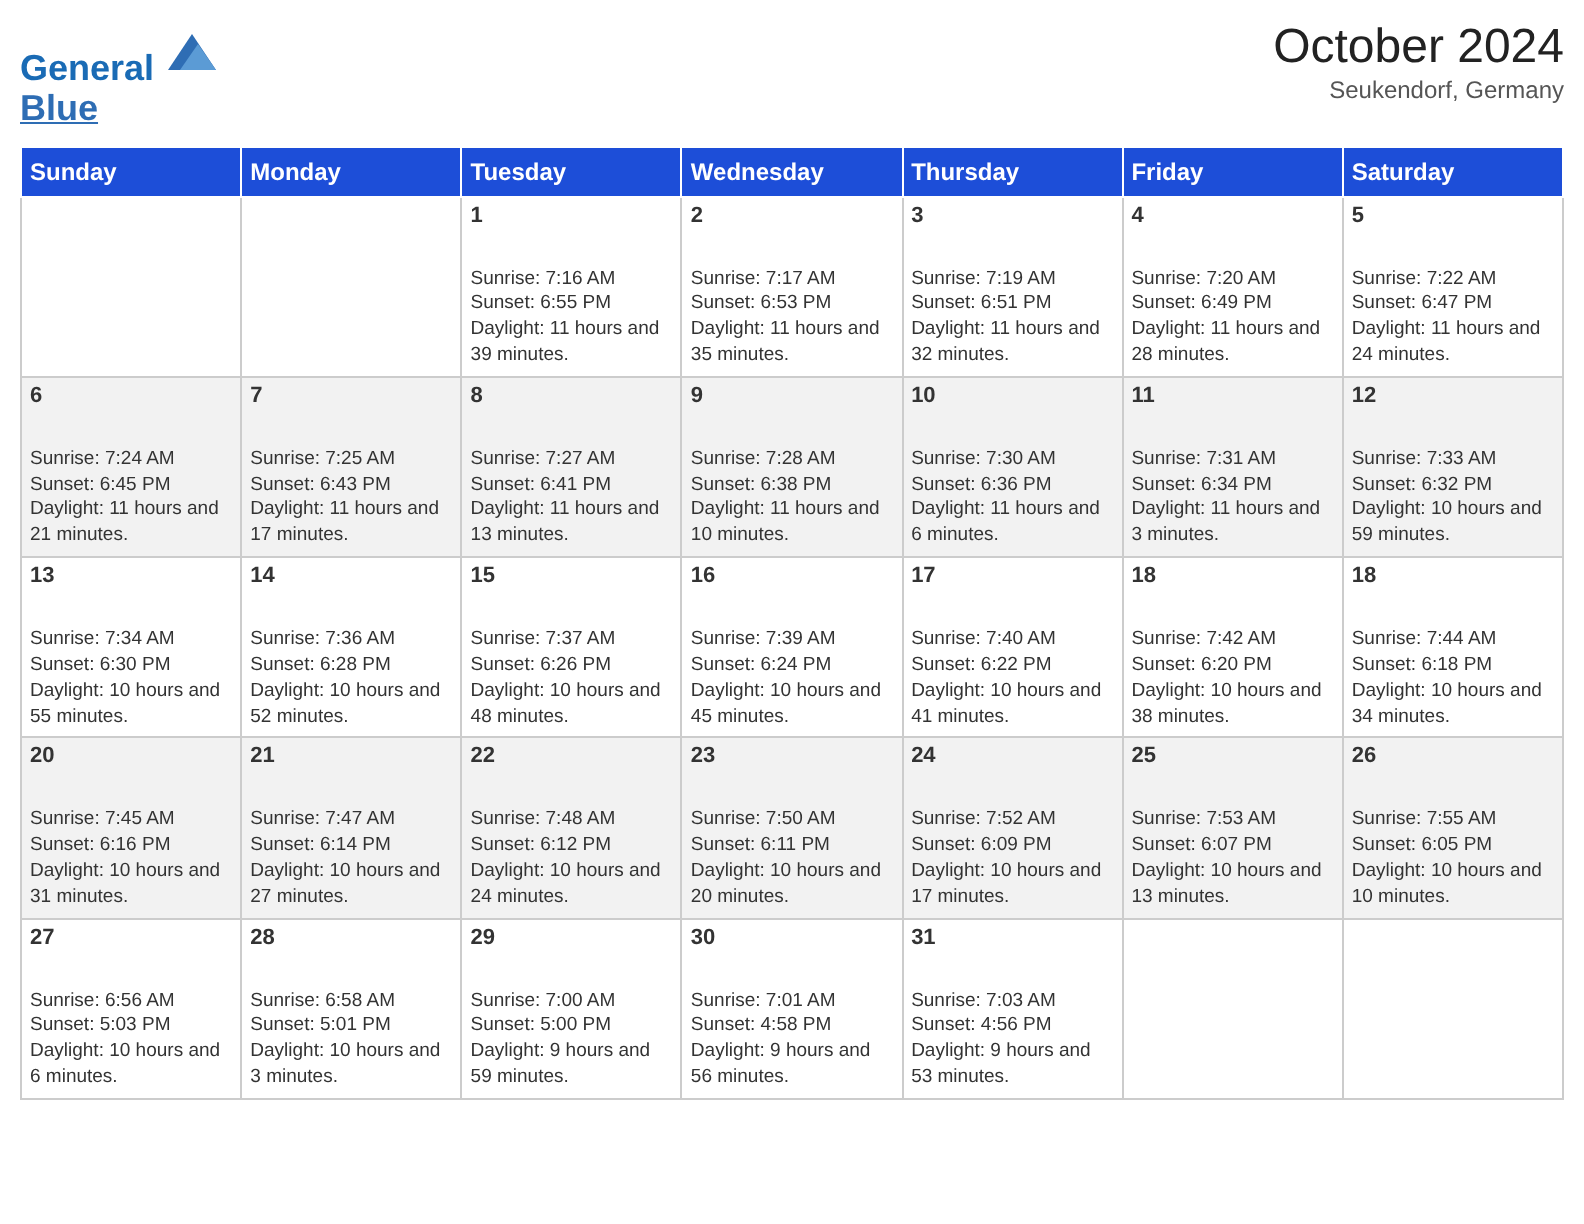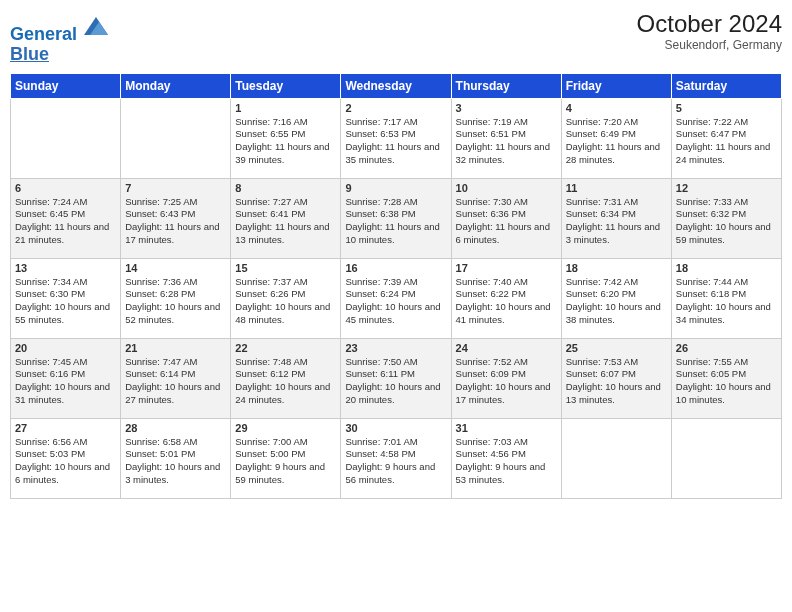--- a/index.html
+++ b/index.html
@@ -77,20 +77,21 @@
       background-color: #fff;
     }
     .day-number {
       font-size: 11px;
       font-weight: bold;
       display: block;
       margin-bottom: 2px;
     }
     .cell-content {
       line-height: 1.35;
+      margin-top: 20px;
     }
     .empty-cell {
       background: #f9f9f9;
     }
   </style>
 </head>
 <body>
 
 <div class="header">
   <div class="logo">

